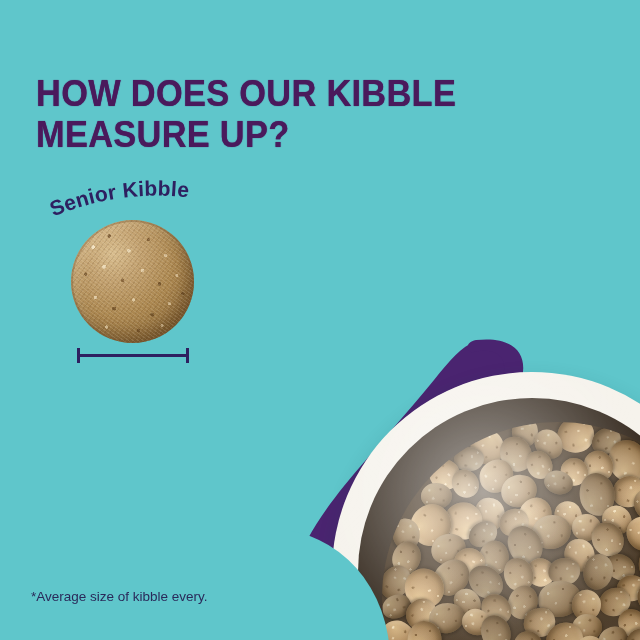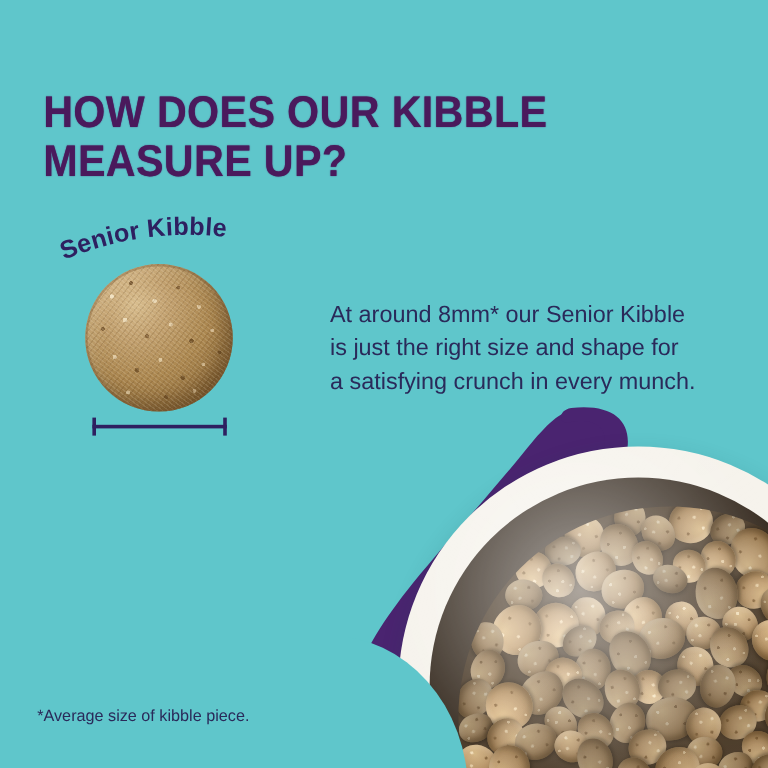--- a/index.html
+++ b/index.html
@@ -267,25 +267,22 @@
     <div class="grain"></div>
     <div class="rim"></div>
   </div>
 
   <div class="measure-bar">
     <div class="cap left"></div>
     <div class="line"></div>
     <div class="cap right"></div>
   </div>
 
-  <p class="body-copy">At around 8mm* our Senior Kibble
-is just the right size and shape for
-a satisfying crunch in every munch.</p>
-
-  <div class="footnote">*Average size of kibble piece.</div>
+
+  <div class="footnote">*Average size of kibble every.</div>
 
   <div class="photo">
 
     <svg class="swoosh" width="350" height="310" viewBox="0 0 350 310">
       <path d="M 185,12
                C 215,8 232,18 230,40
                C 228,66 206,94 176,122
                C 146,150 110,180 78,206
                C 56,224 36,238 22,244
                C 12,248 6,244 8,234

